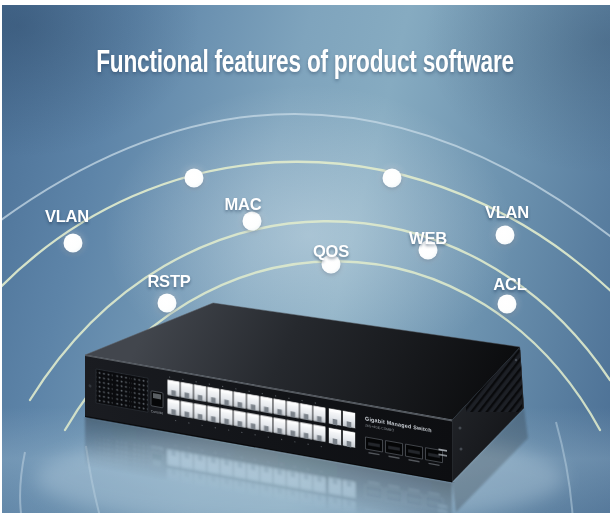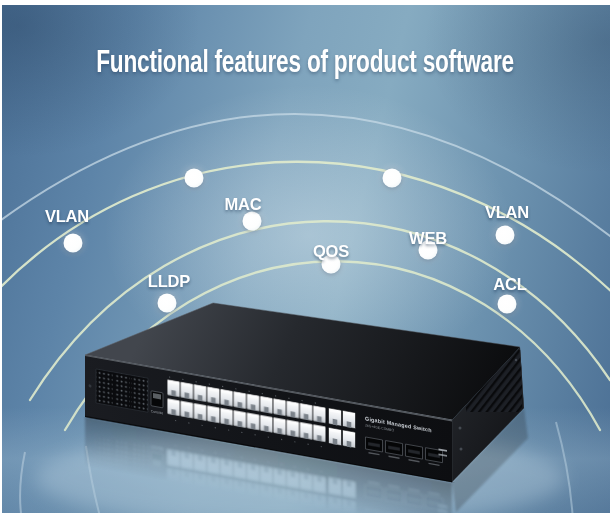--- a/index.html
+++ b/index.html
@@ -228,19 +228,19 @@
 
   <span class="dot" style="left:392px;top:178px"></span>
 
   <span class="dot" style="left:428px;top:250px"></span>
   <span class="flabel" style="left:428px;top:238px">WEB</span>
 
   <span class="dot" style="left:505px;top:235px"></span>
   <span class="flabel" style="left:507px;top:212px">VLAN</span>
 
   <span class="dot" style="left:167px;top:303px"></span>
-  <span class="flabel" style="left:169px;top:281px">LLDP</span>
+  <span class="flabel" style="left:169px;top:281px">RSTP</span>
 
   <span class="dot" style="left:507px;top:304px"></span>
   <span class="flabel" style="left:510px;top:284px">ACL</span>
 
   <div class="frame"></div>
 </div>
 
 </body></html>

